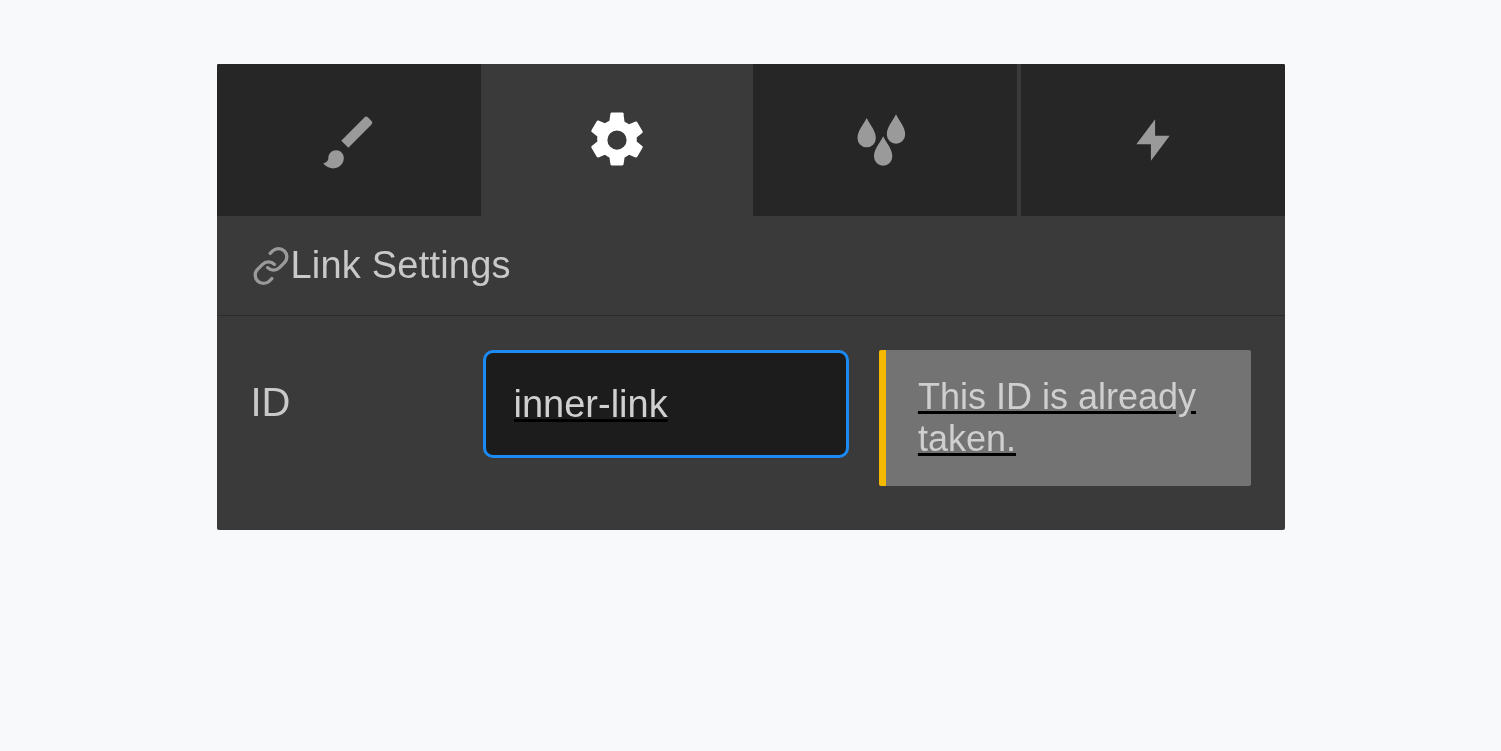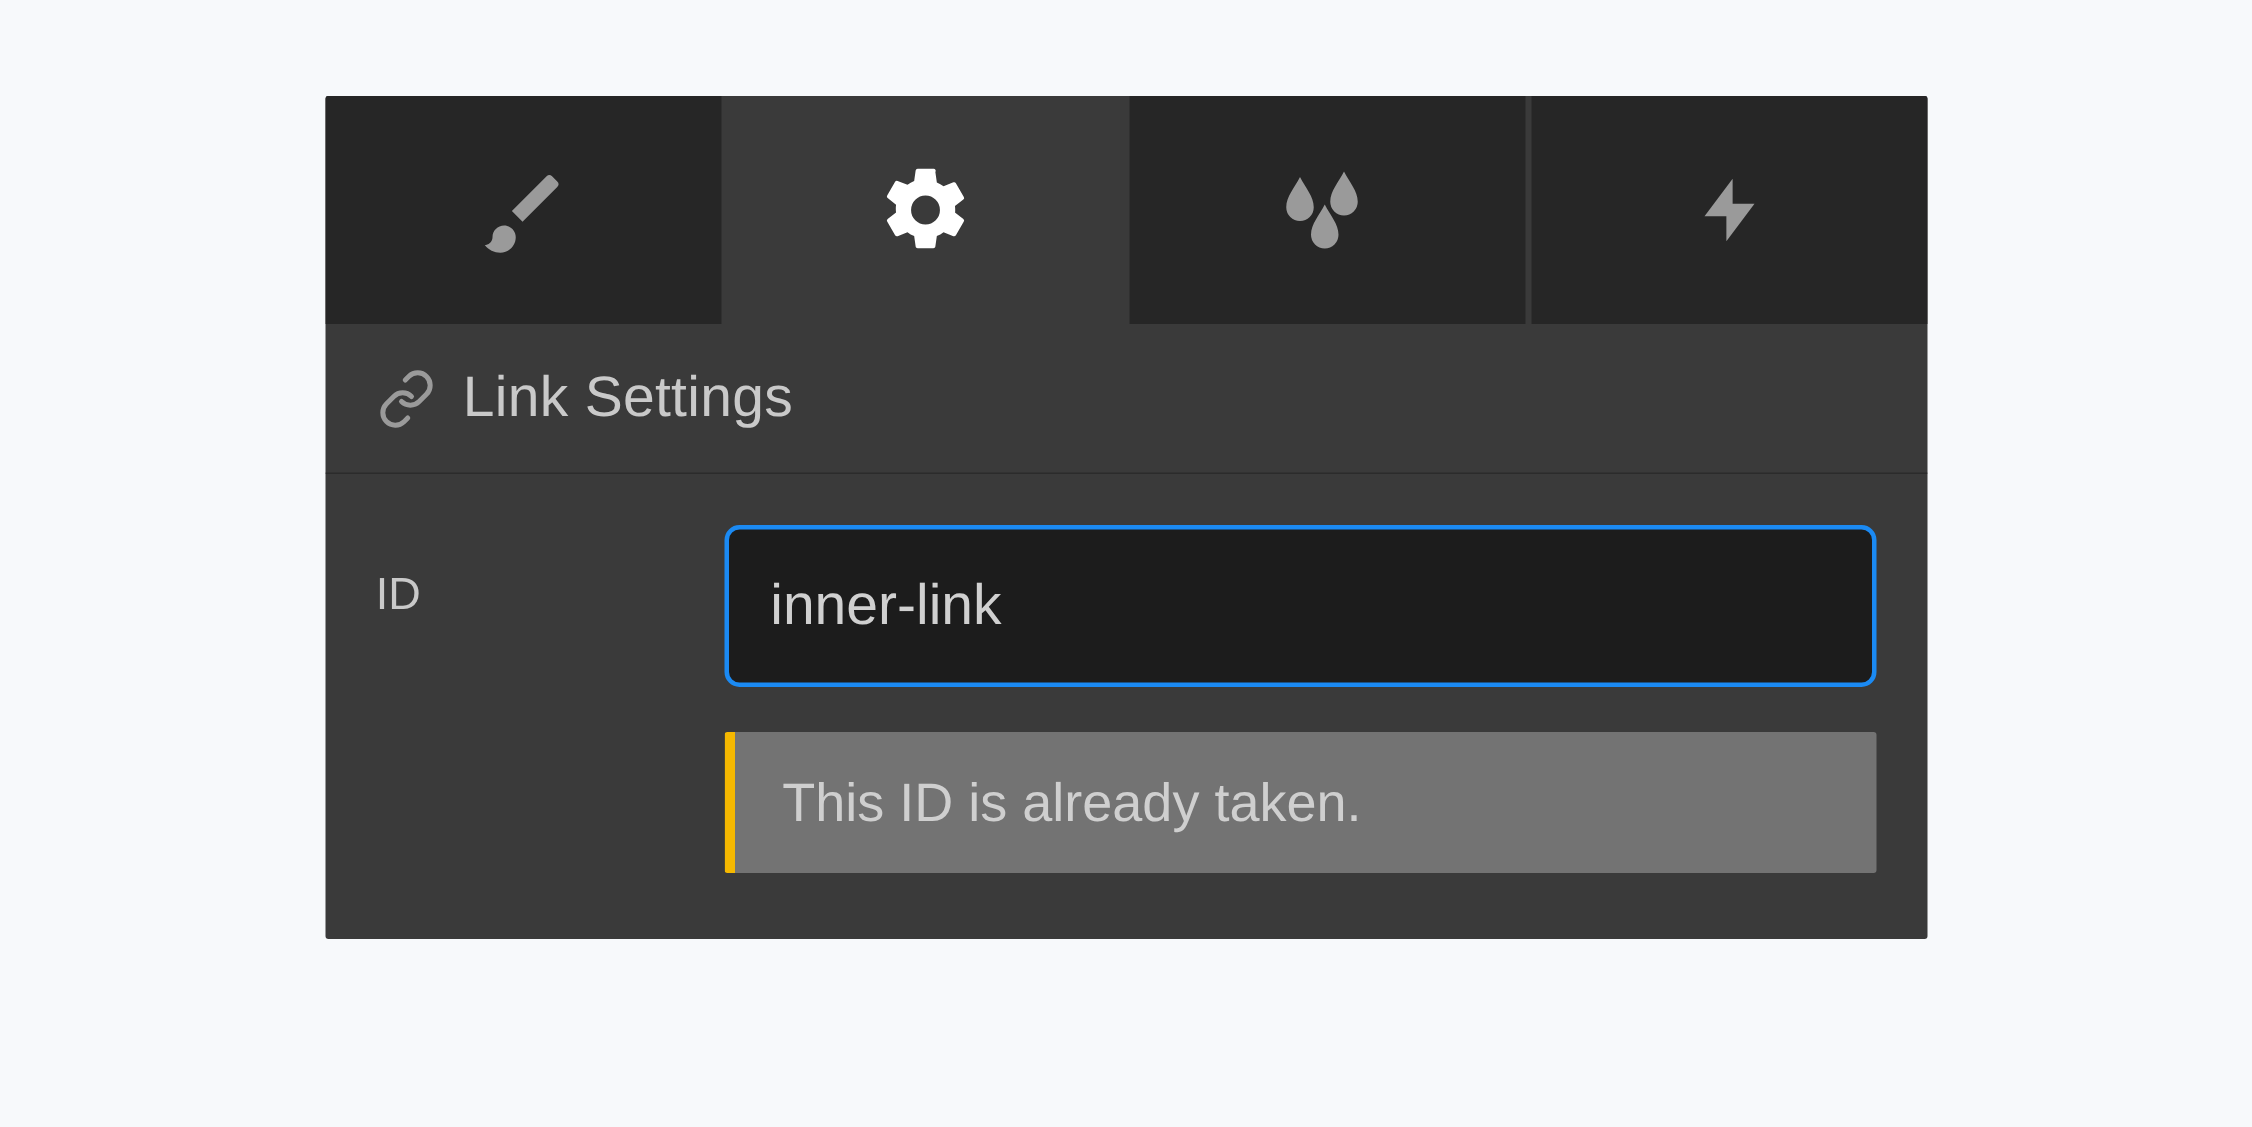--- a/index.html
+++ b/index.html
@@ -33,50 +33,50 @@
       background: #262626;
       cursor: pointer;
     }
     .tab.active {
       background: #3a3a3a;
     }
     .tab svg { display: block; }
     .section-header {
       display: flex;
       align-items: center;
-      gap: 18px;
       padding: 28px 32px 28px 34px;
       border-bottom: 1px solid #2b2b2b;
     }
     .section-header .section-title {
       color: #c9c9c9;
       font-size: 38px;
       font-weight: 400;
       letter-spacing: 0.2px;
     }
     .section-body {
       padding: 34px 34px 44px 34px;
     }
     .field-row {
       display: flex;
       align-items: flex-start;
       gap: 0;
     }
     .field-label {
       width: 232px;
       color: #c9c9c9;
-      font-size: 30px;
+      font-size: 40px;
       font-weight: 400;
       padding-top: 30px;
     }
     .field-col {
       flex: 1;
       display: flex;
-      flex-direction: column;
+      flex-direction: row;
       gap: 30px;
+      text-decoration: underline;
     }
     .text-input {
       width: 100%;
       height: 108px;
       background: #1c1c1c;
       border: 3px solid #1b8af3;
       border-radius: 10px;
       color: #d0d0d0;
       font-size: 38px;
       padding: 0 28px;

